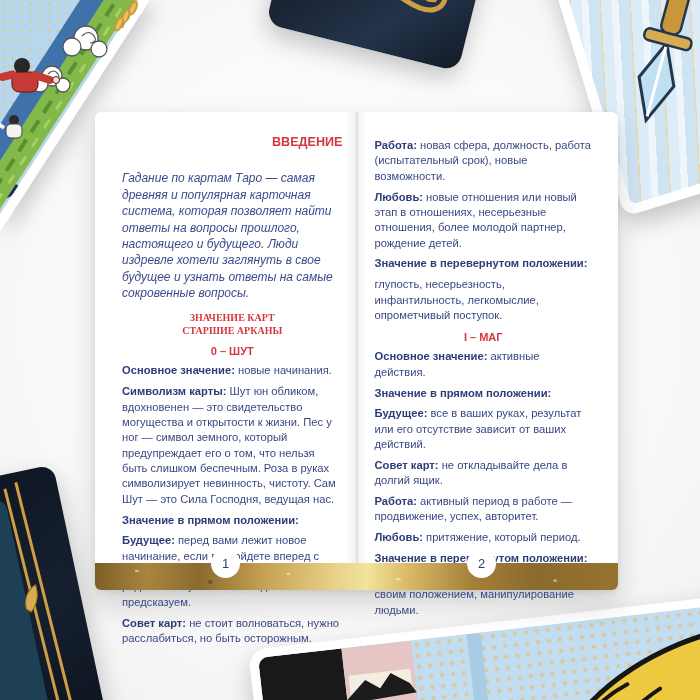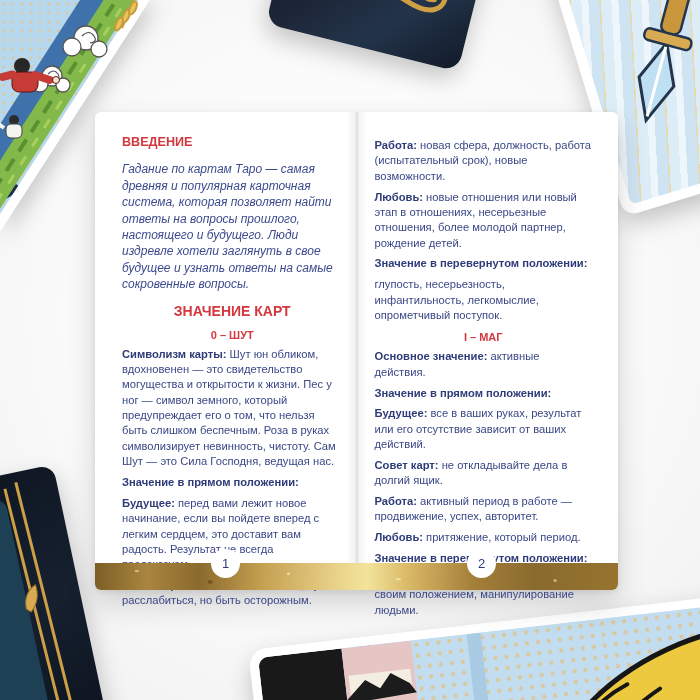--- a/index.html
+++ b/index.html
@@ -51,25 +51,25 @@
     background:linear-gradient(90deg,rgba(0,0,0,0) 0%,rgba(0,0,0,.05) 40%,rgba(0,0,0,.13) 50%,rgba(0,0,0,.04) 62%,rgba(0,0,0,0) 100%);
     pointer-events:none;
   }
   .pages{position:absolute;inset:0;display:flex;}
   .page{
     width:50%;box-sizing:border-box;color:#3a4786;font-size:11.2px;line-height:1.37;
   }
   .page-left{padding:22px 14px 32px 27px;}
   .page-right{padding:26px 26px 32px 18px;}
   .red{color:#d4383e;font-weight:bold;}
-  .intro-title{text-align:left;font-size:12.6px;margin:0 0 10px;}
+  .intro-title{text-align:right;font-size:12.6px;margin:0 0 19px;}
   .intro-body{
     font-style:italic;text-align:left;color:#3c4a8e;margin:7px 0 10px;font-size:12px;
   }
-  .section-heading{text-align:center;font-size:14px;line-height:1.28;margin:0;}
+  .section-heading{text-align:center;font-size:10px;line-height:1.28;margin:0;font-family:Liberation Serif, serif;}
   .card-title{text-align:center;font-size:11px;margin:7px 0 4px;}
   .para{margin:0 0 5.5px;}
   .lbl{font-weight:bold;color:#2e3b78;}
   
   .gold-band{
     position:absolute;left:0;bottom:0;width:100%;height:27px;
     border-radius:0 0 6px 6px;overflow:visible;
     background:
       radial-gradient(3px 2px at 8% 30%, rgba(255,235,170,.55) 0 60%, transparent 70%),
       radial-gradient(4px 3px at 22% 70%, rgba(90,60,10,.5) 0 60%, transparent 70%),
@@ -248,22 +248,24 @@
   </div>
 </div>
 
 <div class="booklet">
   <div class="pages">
 
     <div class="page page-left">
       <p class="intro-title red">ВВЕДЕНИЕ</p>
       <p class="intro-body">Гадание по картам Таро — самая древняя и популярная карточная система, которая позволяет найти ответы на вопросы прошлого, настоящего и будущего. Люди издревле хотели заглянуть в свое будущее и узнать ответы на самые сокровенные вопросы.</p>
       <p class="section-heading red">ЗНАЧЕНИЕ КАРТ</p>
+      <p class="section-heading red">СТАРШИЕ АРКАНЫ</p>
       <p class="card-title red">0 – ШУТ</p>
       <div>
+          <p class="para"><span class="lbl">Основное значение:</span><span> новые начинания.</span></p>
           <p class="para"><span class="lbl">Символизм карты:</span><span> Шут юн обликом, вдохновенен — это свидетельство могущества и открытости к жизни. Пес у ног — символ земного, который предупреждает его о том, что нельзя быть слишком беспечным. Роза в руках символизирует невинность, чистоту. Сам Шут — это Сила Господня, ведущая нас.</span></p>
           <p class="para"><span class="lbl">Значение в прямом положении:</span></p>
           <p class="para"><span class="lbl">Будущее:</span><span> перед вами лежит новое начинание, если вы пойдете вперед с легким сердцем, это доставит вам радость. Результат не всегда предсказуем.</span></p>
           <p class="para"><span class="lbl">Совет карт:</span><span> не стоит волноваться, нужно расслабиться, но быть осторожным.</span></p>
         </div>
     </div>
 
     <div class="page page-right">
       <div>
           <p class="para"><span class="lbl">Работа:</span><span> новая сфера, должность, работа (испытательный срок), новые возможности.</span></p>

